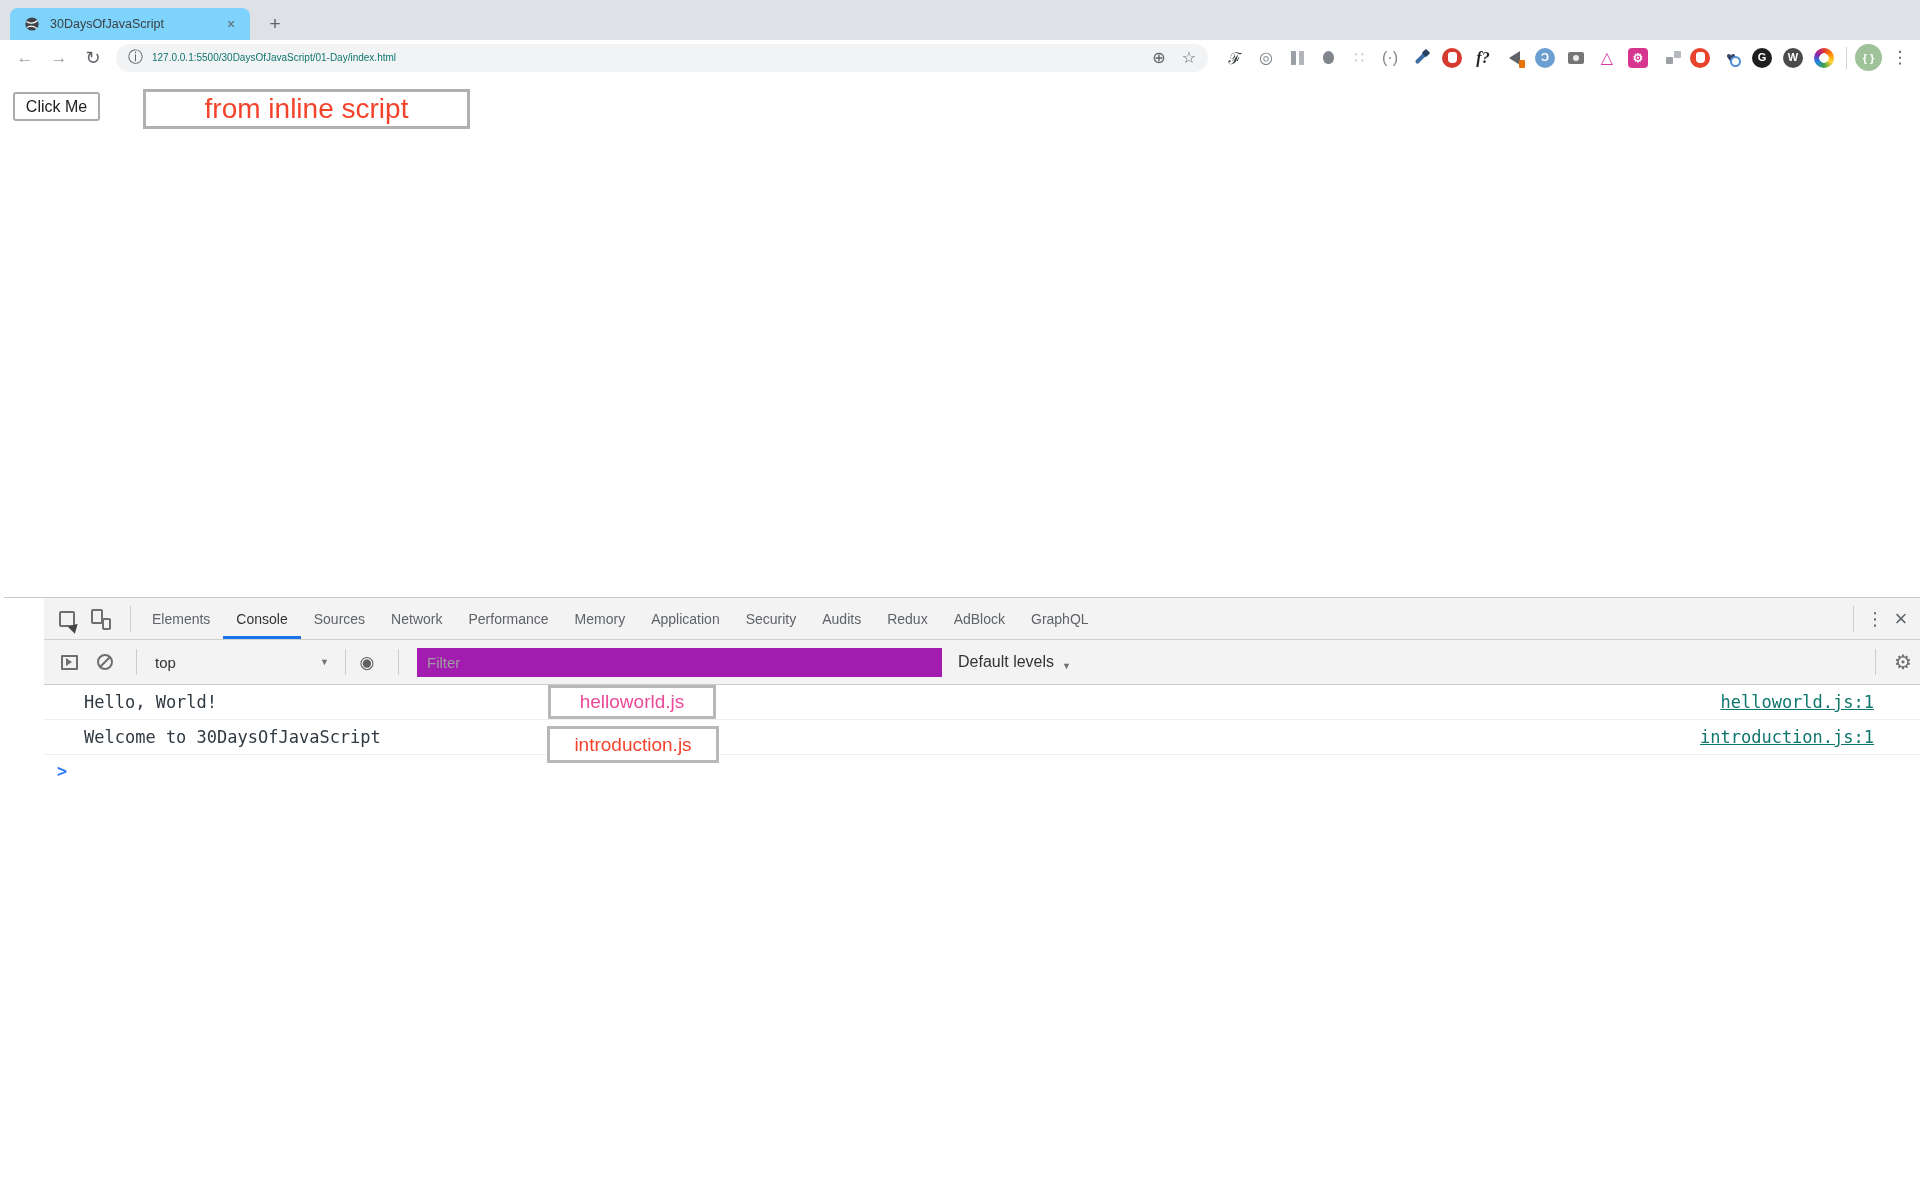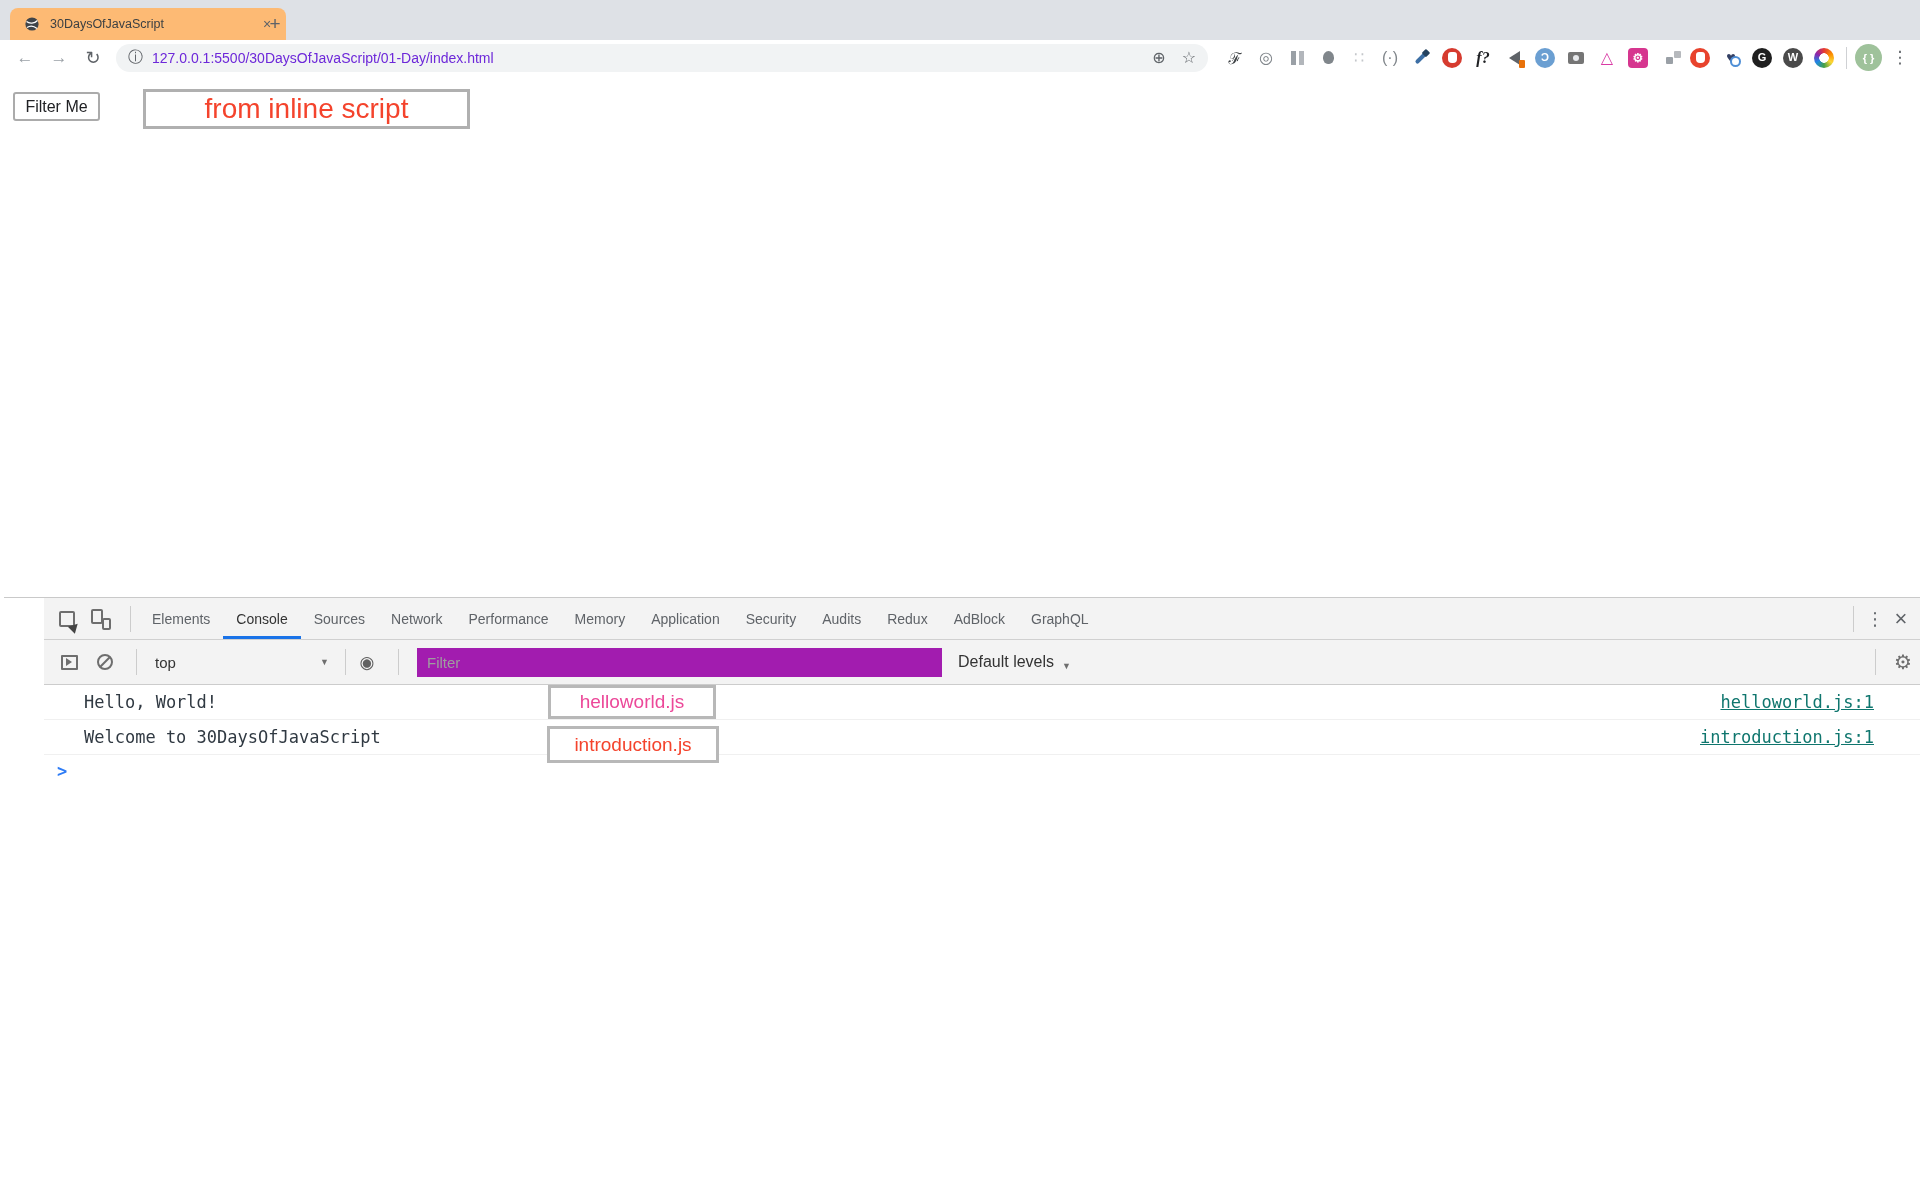--- a/index.html
+++ b/index.html
@@ -1,38 +1,38 @@
 <!DOCTYPE html>
 <html><head>
 <meta charset="utf-8">
 <style>
   * { box-sizing: border-box; margin: 0; padding: 0; }
   html,body { width:1920px; height:1200px; overflow:hidden; background:#fff;
               font-family:"Liberation Sans", sans-serif; }
 
   
   #tabstrip { position:absolute; top:0; left:0; width:1920px; height:40px; background:#dee1e6; }
-  .tab { position:absolute; left:10px; top:8px; width:276px; height:32px; background:#fdba74;
+  .tab { position:absolute; left:10px; top:8px; width:240px; height:32px; background:#7dd3fc;
          border-radius:8px 8px 0 0; display:flex; align-items:center; padding:0 10px 0 14px; }
   .tab-title { font-size:12.5px; color:#3c4043; margin-left:10px; flex:1; white-space:nowrap;
                overflow:hidden; }
   .tab-close { color:#5f6368; font-size:14px; width:18px; height:18px; line-height:18px;
                text-align:center; border-radius:50%; cursor:pointer; }
   .newtab { position:absolute; left:262px; top:11px; width:26px; height:26px; color:#5f6368;
             font-size:19px; line-height:26px; text-align:center; }
 
   #toolbar { position:absolute; top:40px; left:0; width:1920px; height:35px; background:#fff;
              display:flex; align-items:center; padding:0 8px 0 12px; }
   .navbtn { width:26px; height:26px; display:flex; align-items:center; justify-content:center;
             font-size:17px; color:#9aa0a6; margin-right:8px; }
   .navbtn.dark { color:#5f6368; font-size:18px; }
   #urlbar { height:28px; flex:0 0 1092px; background:#f1f3f4; border-radius:14px; display:flex;
             align-items:center; padding:0 12px; margin-left:2px; margin-right:14px; }
   .info-icon { color:#5f6368; font-size:15px; margin-right:9px; }
-  .url-text { font-size:14px; color:#6d28d9; flex:1; white-space:nowrap; overflow:hidden; }
+  .url-text { font-size:10px; color:#0f766e; flex:1; white-space:nowrap; overflow:hidden; }
   .inbar-icon { color:#5f6368; font-size:16px; margin-left:16px; }
 
   #ext-area { display:flex; align-items:center; }
   .ext { width:26px; height:26px; margin-right:5px; display:flex; align-items:center;
          justify-content:center; position:relative; font-size:16px; }
   .badge { width:20px; height:20px; border-radius:50%; display:flex; align-items:center;
            justify-content:center; font-size:11px; font-weight:bold; line-height:1; }
   .badge.sq { border-radius:4px; font-size:12px; }
   .t-bars i { display:block; width:13px; height:14px;
       background:linear-gradient(90deg,#9aa0a6 0 5px,transparent 5px 8px,#b2b6bb 8px 13px); }
@@ -212,21 +212,21 @@
       <span class="ext t-ring">
         <i></i>
       </span>
     </div>
   <span class="ext-sep"></span>
   <span class="avatar">{ }</span>
   <span class="kebab">⋮</span>
 </div>
 
 <div id="page">
-  <button id="clickme">Filter Me</button>
+  <button id="clickme">Click Me</button>
   <div id="inline-box" class="red-text" style="color: rgb(244, 67, 44);">from inline script</div>
 </div>
 
 <div id="devtools">
   <div id="dt-tabbar">
     <span class="dt-icon">
       <span class="inspect-box"></span>
       <span class="inspect-arrow"></span>
     </span>
     <span class="dt-icon">

